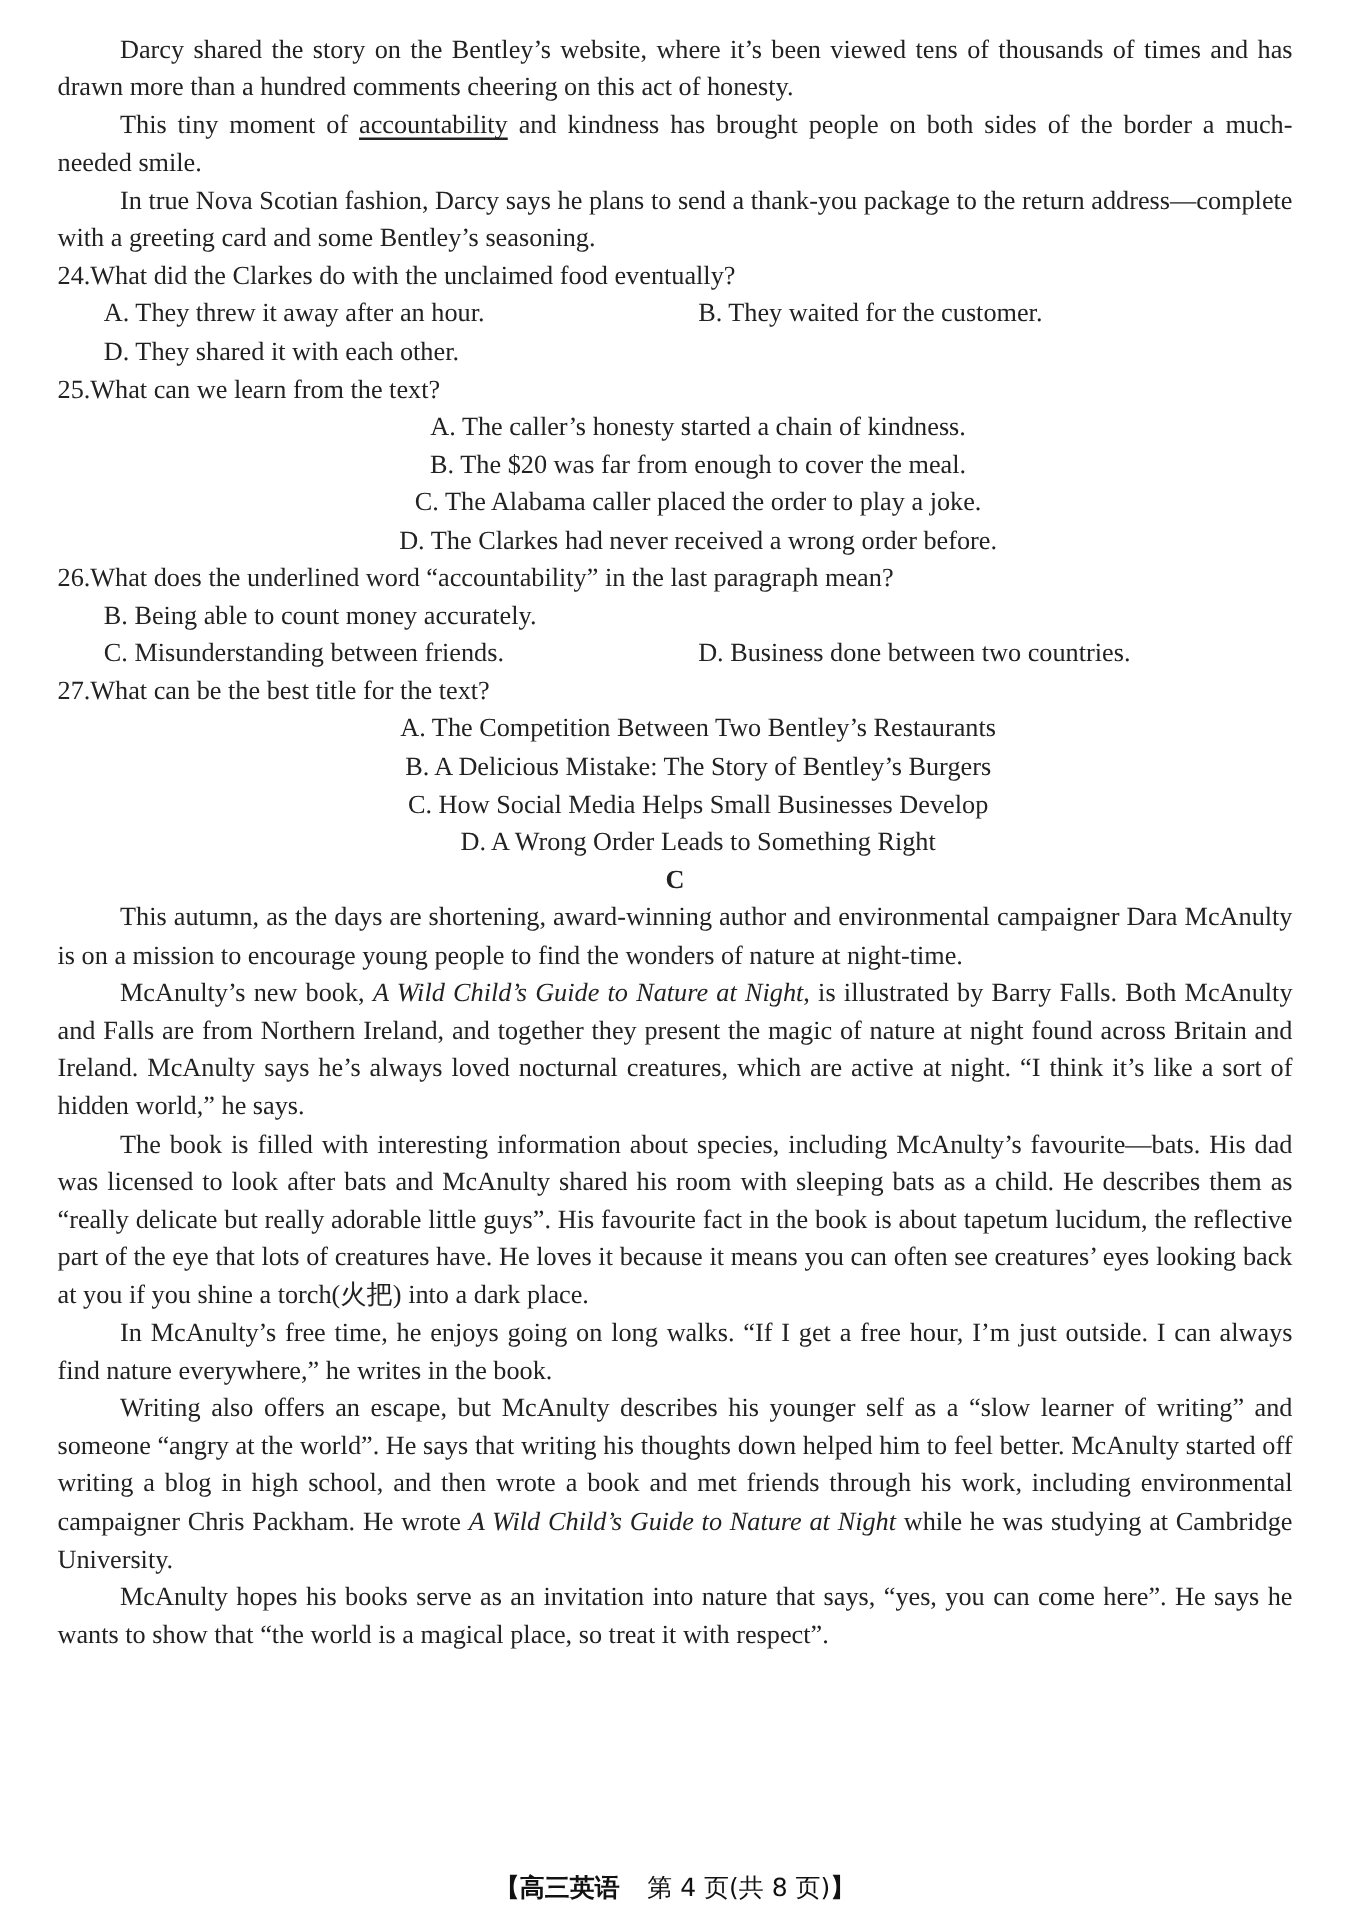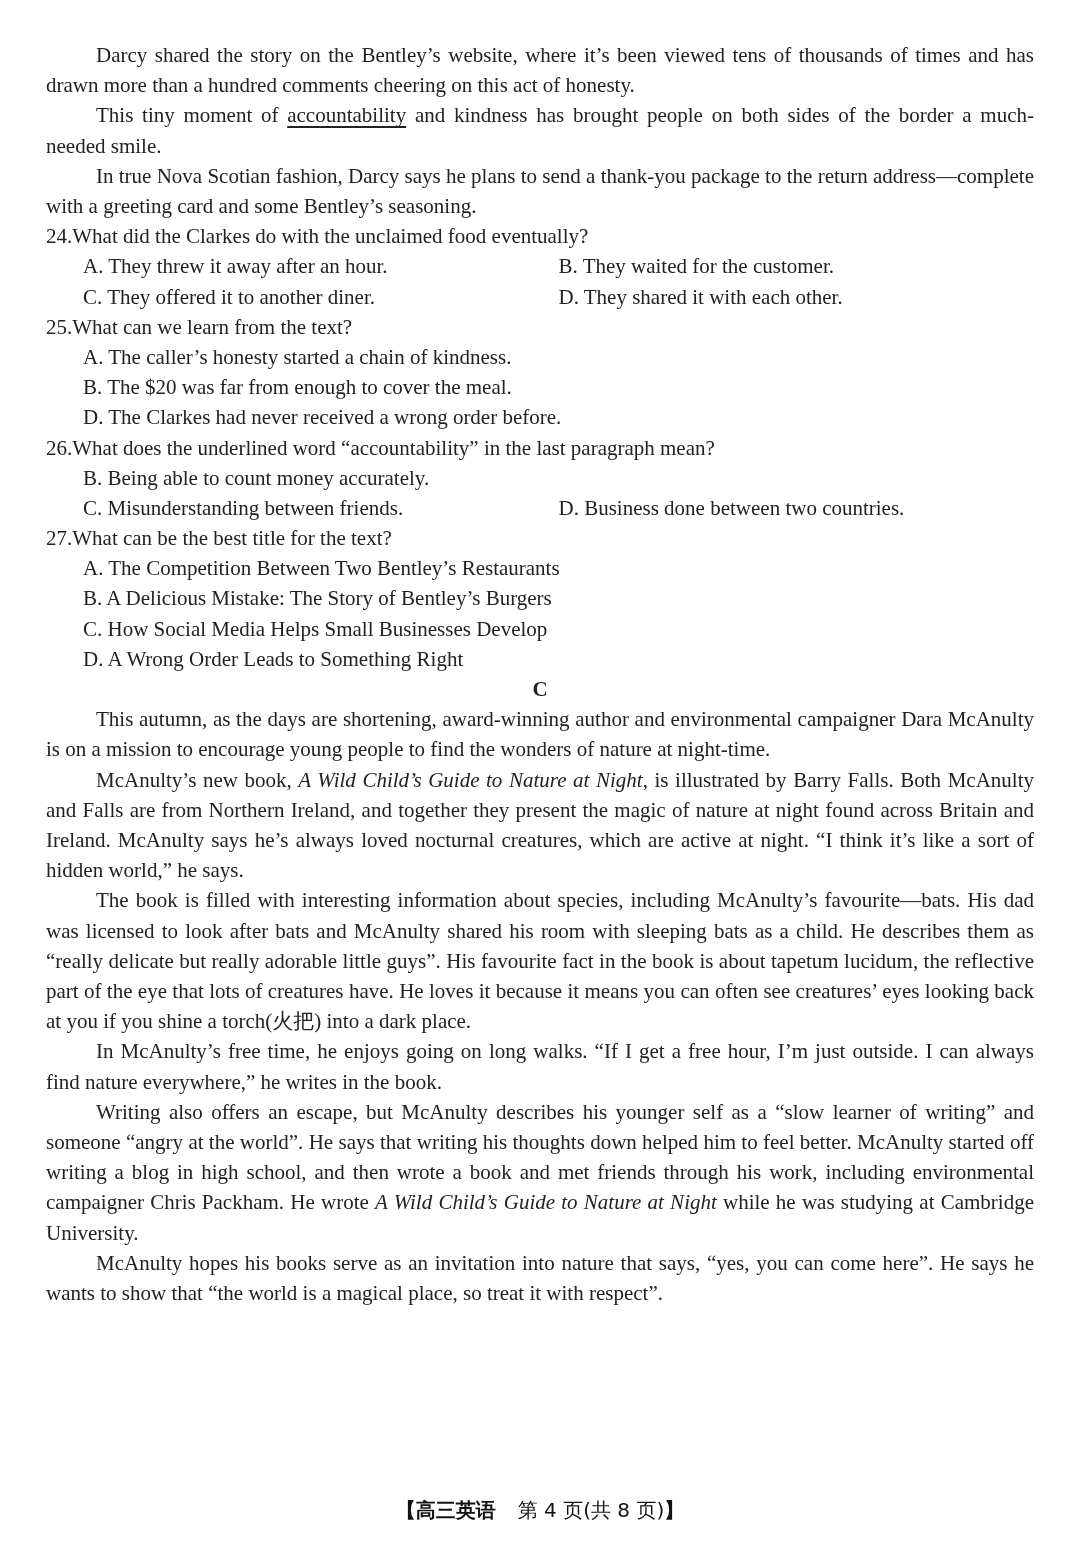--- a/index.html
+++ b/index.html
@@ -13,21 +13,20 @@
       position: relative;
       overflow: hidden;
       font-family: "Liberation Serif", "DejaVu Serif", serif;
       color: #222222;
     }
     .page {
       position: absolute;
       left: 46px;
       top: 24px;
       width: 988px;
-      margin-top: 16px;
     }
     .para {
       font-size: 21px;
       line-height: 30.2px;
       text-align: justify;
       text-indent: 50px;
       margin: 0;
     }
     .q {
       font-size: 21px;
@@ -43,20 +42,21 @@
       padding-left: 37px;
       white-space: nowrap;
     }
     .opt-row .col { width: 498px; }
     .opt {
       font-size: 21px;
       line-height: 30.2px;
       height: 30.2px;
       padding-left: 37px;
       white-space: nowrap;
+      text-align: center;
     }
     .section-letter {
       text-align: center;
       font-weight: bold;
       font-size: 21px;
       line-height: 30.2px;
       height: 30.2px;
     }
     u.ul {
       text-decoration: underline;
@@ -87,29 +87,29 @@
     <p class="para">In true Nova Scotian fashion, Darcy says he plans to send a thank-you package to the return address—complete with a greeting card and some Bentley’s seasoning.</p>
   </section>
 
   <section>
     <div class="q"><span>24.</span><span>What did the Clarkes do with the unclaimed food eventually?</span></div>
     <div class="opt-row">
       <div class="col">A. They threw it away after an hour.</div>
       <div class="col">B. They waited for the customer.</div>
     </div>
     <div class="opt-row">
-      <div class="col">C. They offered it to another diner.</div>
       <div class="col">D. They shared it with each other.</div>
     </div>
   </section>
 
   <section>
     <div class="q"><span>25.</span><span>What can we learn from the text?</span></div>
     <div class="opt">A. The caller’s honesty started a chain of kindness.</div>
     <div class="opt">B. The $20 was far from enough to cover the meal.</div>
+    <div class="opt">C. The Alabama caller placed the order to play a joke.</div>
     <div class="opt">D. The Clarkes had never received a wrong order before.</div>
   </section>
 
   <section>
     <div class="q"><span>26.</span><span>What does the underlined word “accountability” in the last paragraph mean?</span></div>
     <div class="opt-row">
       <div class="col">B. Being able to count money accurately.</div>
     </div>
     <div class="opt-row">
       <div class="col">C. Misunderstanding between friends.</div>

